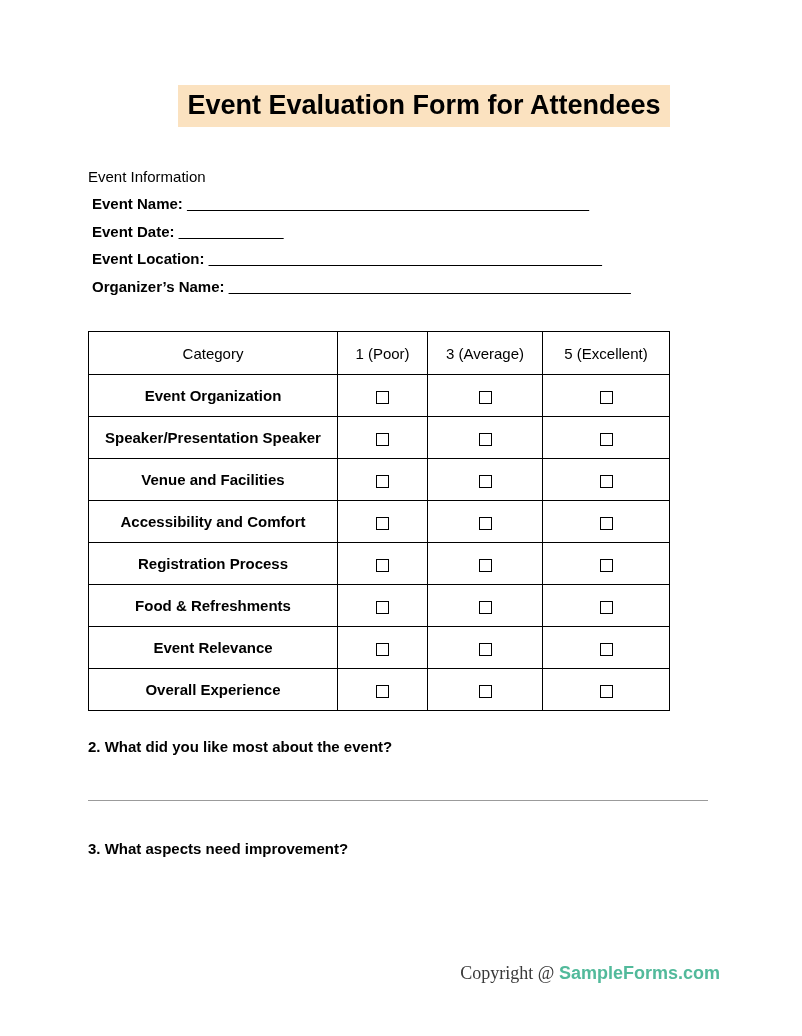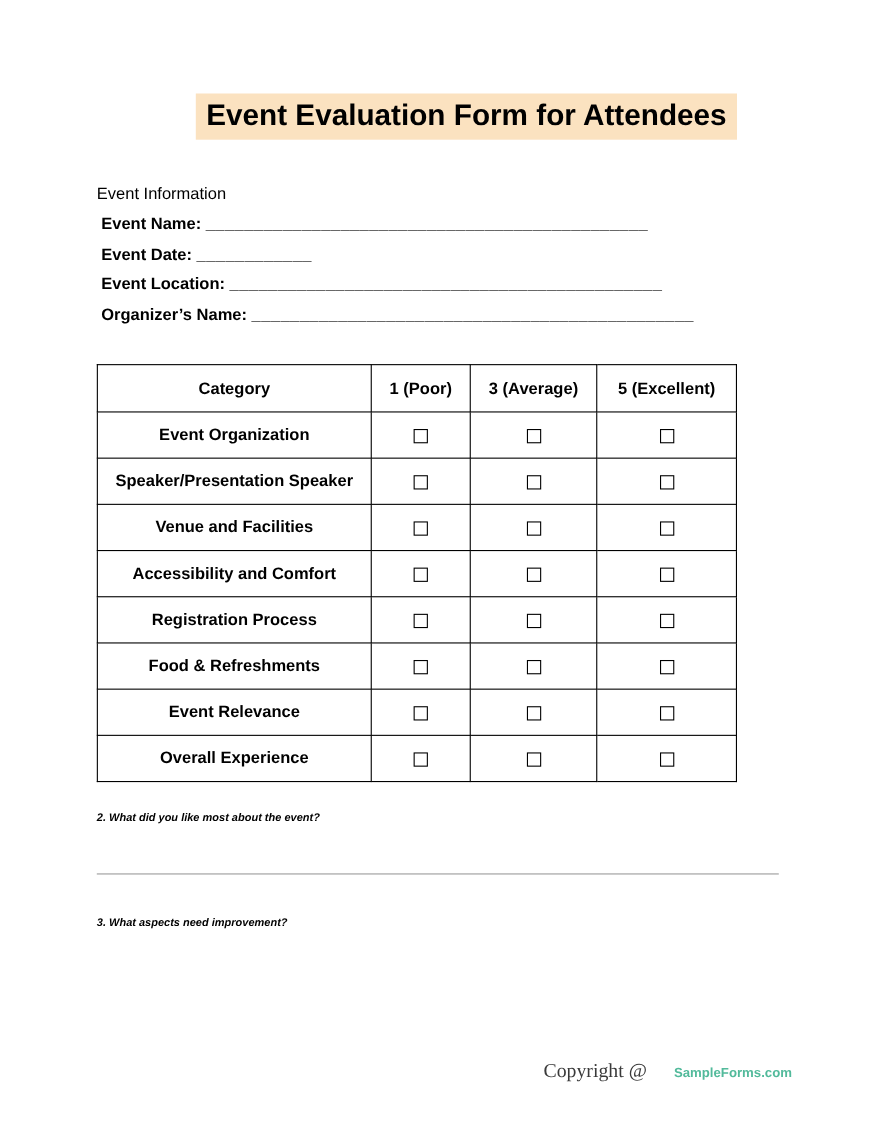--- a/index.html
+++ b/index.html
@@ -13,49 +13,49 @@
     width: 802px; height: 1036px;
     padding: 85px 42px 0 88px;
     overflow: hidden; background: #fff;
   }
   .title { margin: 0; text-align: center; font-size: 27px; font-weight: bold; line-height: 1; }
   .title .hl { background: #FBE2C0; padding: 7px 9px 8px; display: inline-block; }
 
   .info { margin-top: 36px; }
   .sec-heading { font-weight: normal; font-size: 15px; line-height: 27px; }
   .field { font-weight: bold; font-size: 15px; line-height: 27.5px; padding-left: 4px; white-space: nowrap; }
-  .fline { letter-spacing: 0.4px; }
+  .fline { letter-spacing: 0.4px; text-decoration: underline; }
 
   .experience { margin-top: 17px; }
   .instructions { font-weight: bold; font-size: 15px; line-height: 27.5px; padding-left: 4px; margin: 0; max-width: 636px; }
 
   table.ratings { border-collapse: collapse; margin-top: 31px; table-layout: fixed; }
   table.ratings th, table.ratings td { border: 1px solid #000; font-size: 15px; padding: 0; }
   th.col-cat { width: 248px; }
   th.col-1 { width: 89px; }
   th.col-3 { width: 114px; }
   th.col-5 { width: 126px; }
-  table.ratings th { height: 42px; font-weight: bold; }
+  table.ratings th { height: 42px; font-weight: normal; }
   table.ratings td { height: 41px; }
   td.cat { font-weight: bold; padding-left: 6px; text-align: center; }
   td.rate { text-align: center; }
   .checkbox { display: inline-block; width: 11px; height: 11px; border: 1.5px solid #000; vertical-align: middle; background: #fff; }
 
-  .question { font-weight: bold; font-size: 10px; margin-top: 27px; font-style: italic; }
+  .question { font-weight: bold; font-size: 15px; margin-top: 27px; }
   .q3 { margin-top: 39px; }
   .answer-line { margin-top: 45px; width: 620px; border-top: 1px solid #9b9b9b; height: 0; }
 
   .footer {
     position: absolute; top: 963px; right: 82px;
     font-family: "Liberation Serif", "DejaVu Serif", serif;
     font-size: 18px; color: #3a3a3a; white-space: nowrap;
   }
   .brand-link {
     color: #52BA9B; font-family: "Liberation Sans", sans-serif;
-    font-weight: bold; font-size: 12px; text-decoration: none; margin-left: 20px;
+    font-weight: bold; font-size: 18px; text-decoration: none; margin-left: 0;
   }
 </style>
 </head>
 <body>
 
 <div class="page">
 
   <h1 class="title">
     <span class="hl">Event Evaluation Form for Attendees</span>
   </h1>

